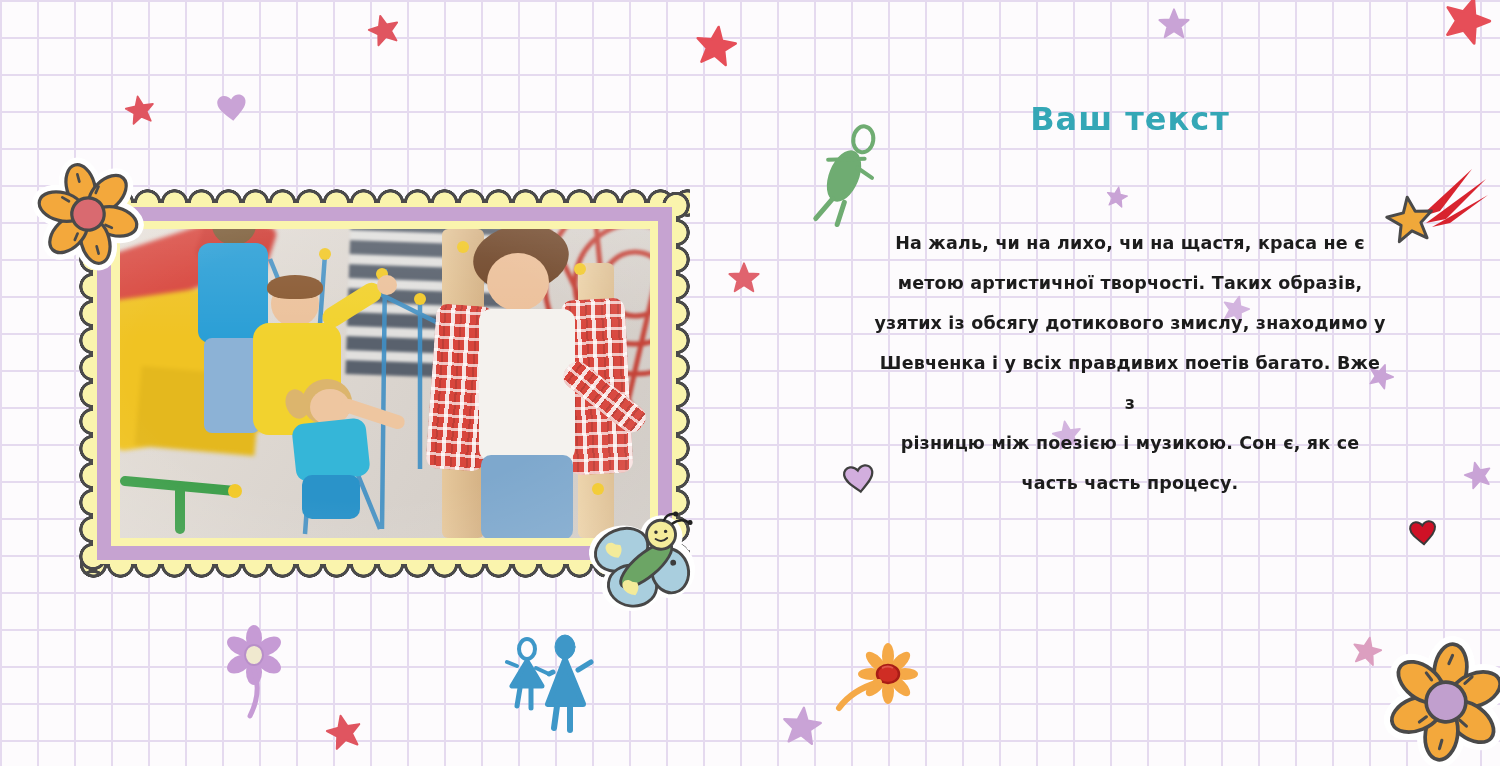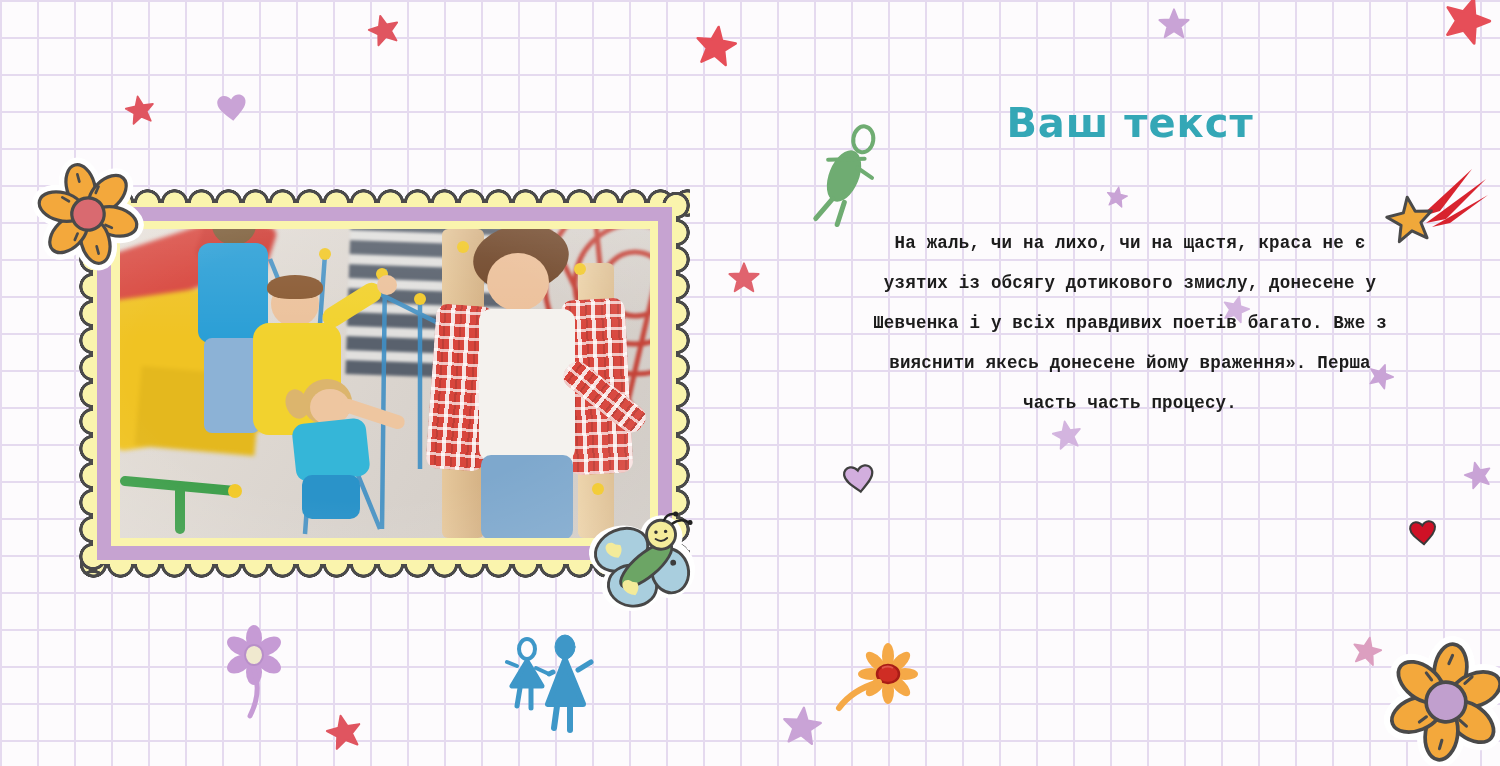--- a/index.html
+++ b/index.html
@@ -7,23 +7,23 @@
     background-color:#fdfbfd;
     background-image:
       linear-gradient(to right,#e5daef 0 2px,transparent 2px),
       linear-gradient(to bottom,#e5daef 0 2px,transparent 2px);
     background-size:37px 37px;
     font-family:"DejaVu Sans","Liberation Sans",sans-serif;}
   .deco{position:absolute;overflow:visible;}
 
   
   .title{position:absolute;left:876px;top:100px;width:508px;text-align:center;
-    font-size:40px;font-weight:800;letter-spacing:1px;color:#34a7b6;}
+    font-size:32px;font-weight:800;letter-spacing:1px;color:#34a7b6;}
   .bodytext{position:absolute;left:872px;top:223px;width:516px;text-align:center;
-    font-size:17.5px;font-weight:700;color:#1c1c1c;line-height:40px;letter-spacing:.2px;font-family:Liberation Mono, monospace;}
+    font-size:17.5px;font-weight:700;color:#1c1c1c;line-height:40px;letter-spacing:.2px;}
 
   
   .scallop{position:absolute;background-repeat:repeat-x;
     background-image:
       radial-gradient(circle at 13.5px 16px,#faf4ad 0 10.2px,transparent 10.8px),
       radial-gradient(circle at 13.5px 16px,#4a4a4a 0 13.5px,transparent 14px);
     background-size:27px 32px;}
   .scallopv{position:absolute;background-repeat:repeat-y;
     background-image:
       radial-gradient(circle at 16px 13.5px,#faf4ad 0 10.2px,transparent 10.8px),
@@ -325,19 +325,20 @@
   <svg class="deco" style="left:326px;top:714px;width:36px;height:36px;transform:rotate(-12deg);" viewBox="0 0 24 24">
       <path d="M12 1 L15 8.5 L23 9 L17 14 L19 22 L12 17.5 L5 22 L7 14 L1 9 L9 8.5 Z" fill="#e05560" stroke="#e05560" stroke-width="1.4" stroke-linejoin="round"></path>
     </svg>
   <svg class="deco" style="left:782px;top:706px;width:40px;height:40px;transform:rotate(6deg);" viewBox="0 0 24 24">
       <path d="M12 1 L15 8.5 L23 9 L17 14 L19 22 L12 17.5 L5 22 L7 14 L1 9 L9 8.5 Z" fill="#c9a3d6" stroke="#c9a3d6" stroke-width="1.4" stroke-linejoin="round"></path>
     </svg>
 
   <h1 class="title" style="margin:0;">Ваш текст</h1>
   <div class="bodytext">
     <div>На жаль, чи на лихо, чи на щастя, краса не є</div>
-    <div>узятих із обсягу дотикового змислу, донесене у</div>
+    <div>метою артистичної творчості. Таких образів,</div>
+    <div>узятих із обсягу дотикового змислу, знаходимо у</div>
     <div>Шевченка і у всіх правдивих поетів багато. Вже з</div>
-    <div>вияснити якесь донесене йому враження». Перша</div>
+    <div>різницю між поезією і музикою. Сон є, як се</div>
     <div>часть часть процесу.</div>
   </div>
 
 </div>
 
 </body></html>

